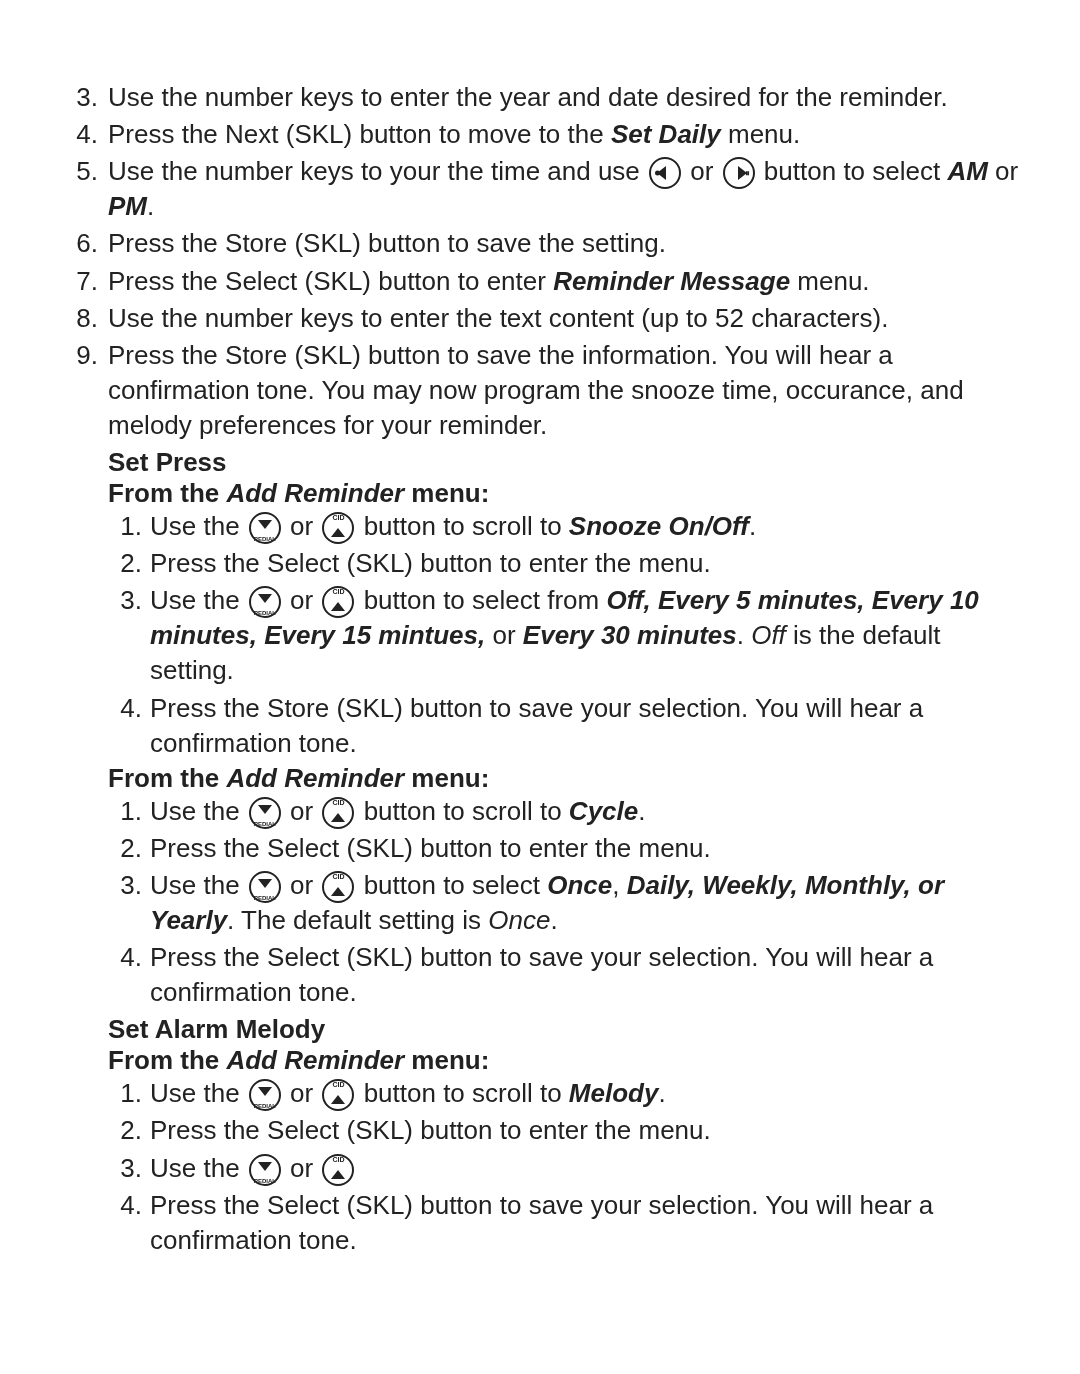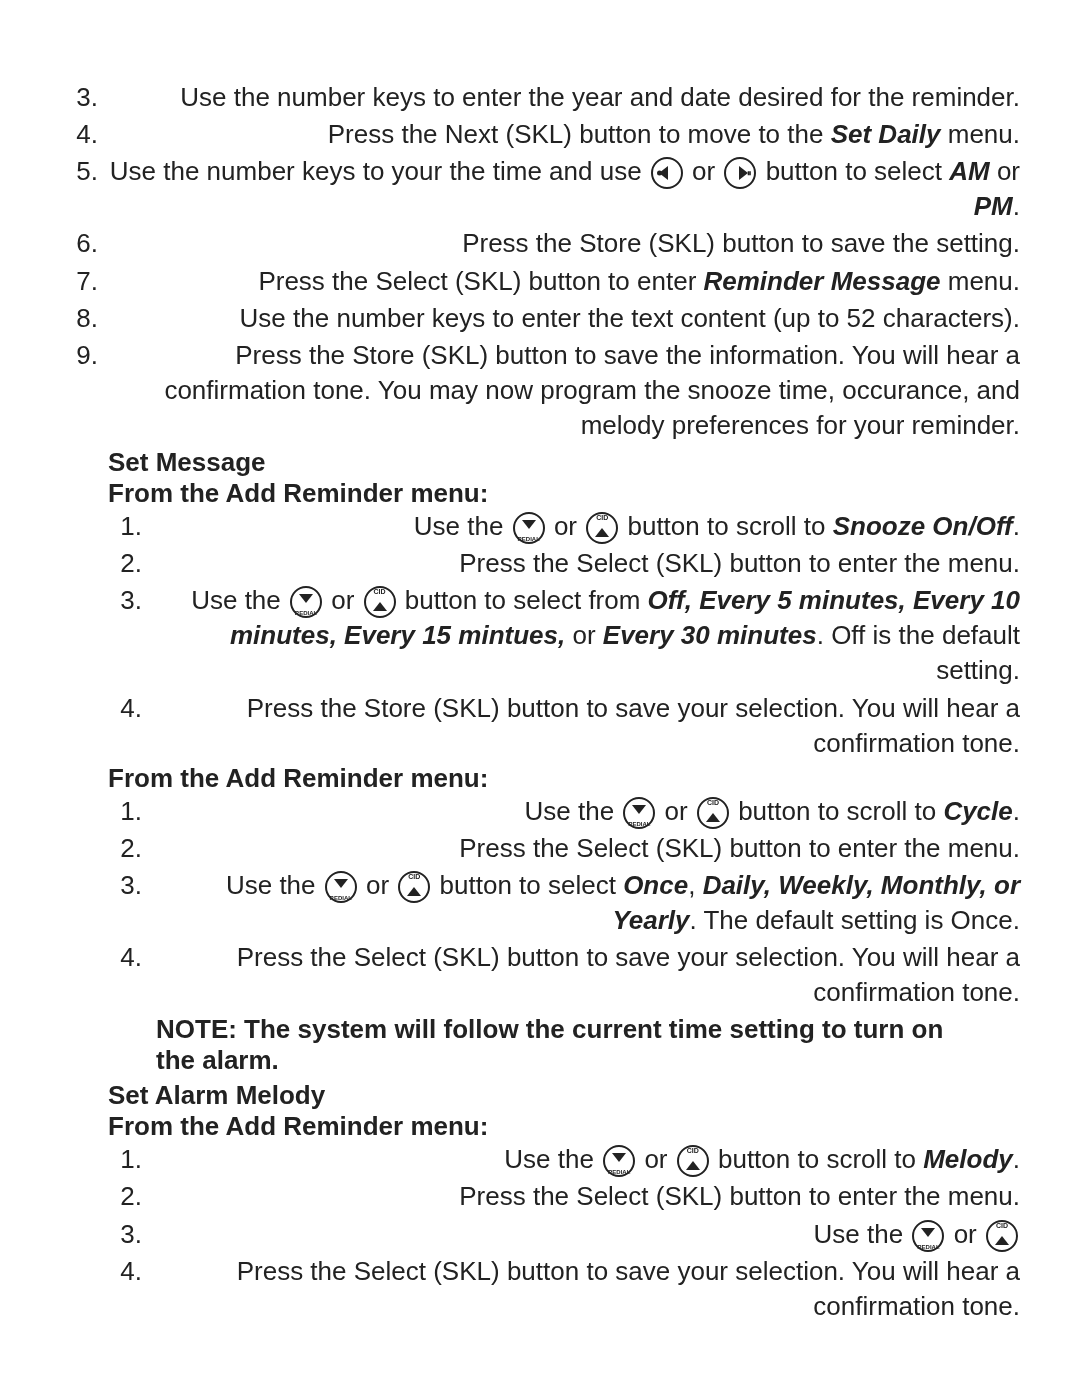--- a/index.html
+++ b/index.html
@@ -21,24 +21,23 @@
       margin-bottom: 2px;
     }
     .num {
       width: 38px;
       flex-shrink: 0;
       text-align: right;
       padding-right: 10px;
     }
     .content {
       flex: 1;
-      text-align: right;
     }
     .bi { font-weight: 700; font-style: italic; }
-    .i { }
+    .i { font-style: italic; }
     .indent1 { margin-left: 48px; }
     .sub-num { width: 34px; flex-shrink:0; text-align:right; padding-right:8px; }
     .section-head { font-size: 26px; font-weight: 700; margin-left: 48px; margin-top: 4px; }
     .section-sub { font-size: 26px; font-weight: 700; margin-left: 48px; }
     .note { font-size: 26px; font-weight: 700; margin-left: 96px; margin-right: 40px; margin-top: 4px; }
     .icon-circle {
       display: inline-block;
       width: 28px;
       height: 28px;
       border: 2.4px solid #222;
@@ -143,21 +142,21 @@
   <div class="list-row">
     <div class="num">8.</div>
     <div class="content">Use the number keys to enter the text content (up to 52 characters).</div>
   </div>
 
   <div class="list-row">
     <div class="num">9.</div>
     <div class="content">Press the Store (SKL) button to save the information. You will hear a confirmation tone. You may now program the snooze time, occurance, and melody preferences for your reminder.</div>
   </div>
 
-  <div class="section-head">Set Message</div>
+  <div class="section-head">Set Press</div>
   <div class="section-sub">
     <span>From the </span><span class="i" style="font-weight:700;">Add Reminder</span><span> menu:</span>
   </div>
 
   <div class="list-row indent1">
     <div class="sub-num">1.</div>
     <div class="content">
       <span>Use the </span><span class="icon-circle"><span class="tri-down"></span><span class="label-bot">REDIAL</span></span><span> or </span><span class="icon-circle"><span class="label-top">CID</span><span class="tri-up"></span></span><span> button to scroll to </span><span class="bi">Snooze On/Off</span><span>.</span>
     </div>
   </div>
@@ -200,21 +199,20 @@
     <div class="content">
       <span>Use the </span><span class="icon-circle"><span class="tri-down"></span><span class="label-bot">REDIAL</span></span><span> or </span><span class="icon-circle"><span class="label-top">CID</span><span class="tri-up"></span></span><span> button to select </span><span class="bi">Once</span><span>, </span><span class="bi">Daily, Weekly, Monthly, or Yearly</span><span>. The default setting is </span><span class="i">Once</span><span>.</span>
     </div>
   </div>
 
   <div class="list-row indent1">
     <div class="sub-num">4.</div>
     <div class="content">Press the Select (SKL) button to save your selection. You will hear a confirmation tone.</div>
   </div>
 
-  <div class="note">NOTE: The system will follow the current time setting to turn on the alarm.</div>
 
   <div class="section-head">Set Alarm Melody</div>
   <div class="section-sub">
     <span>From the </span><span class="i" style="font-weight:700;">Add Reminder</span><span> menu:</span>
   </div>
 
   <div class="list-row indent1">
     <div class="sub-num">1.</div>
     <div class="content">
       <span>Use the </span><span class="icon-circle"><span class="tri-down"></span><span class="label-bot">REDIAL</span></span><span> or </span><span class="icon-circle"><span class="label-top">CID</span><span class="tri-up"></span></span><span> button to scroll to </span><span class="bi">Melody</span><span>.</span>

